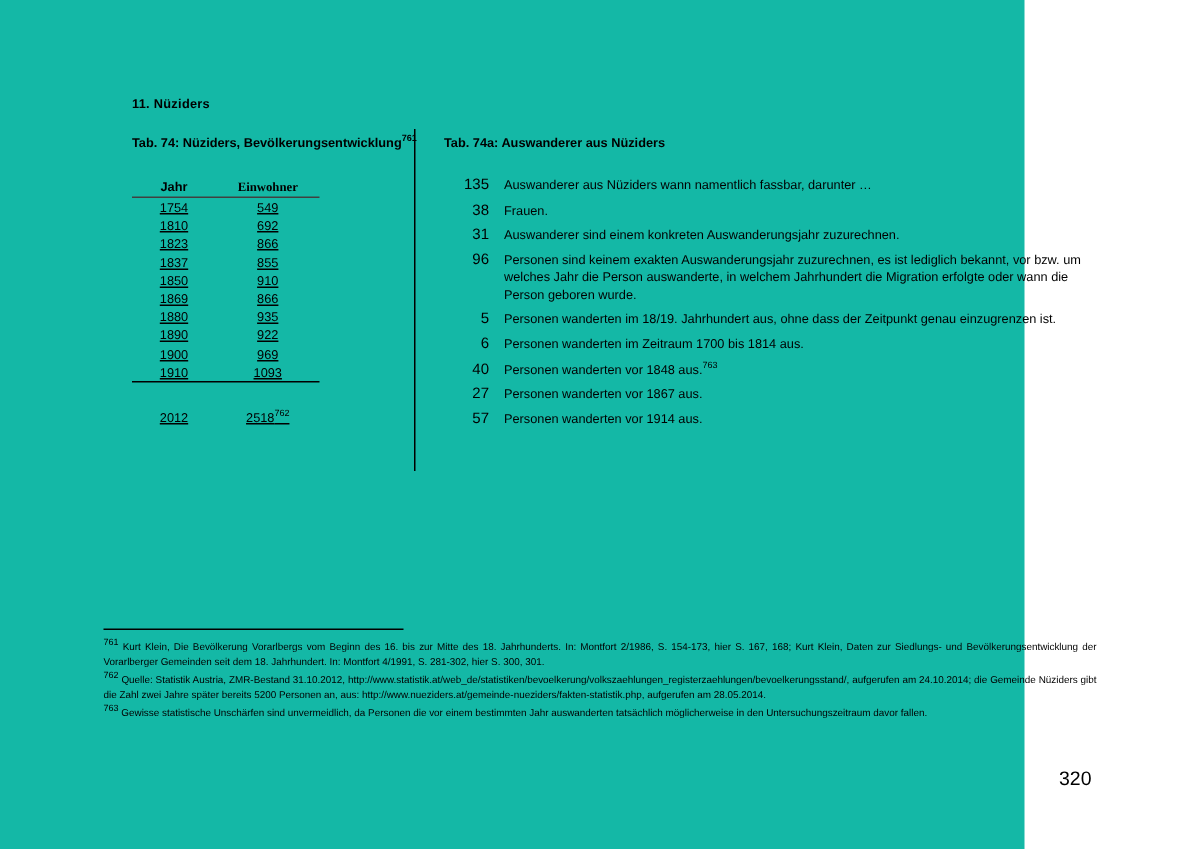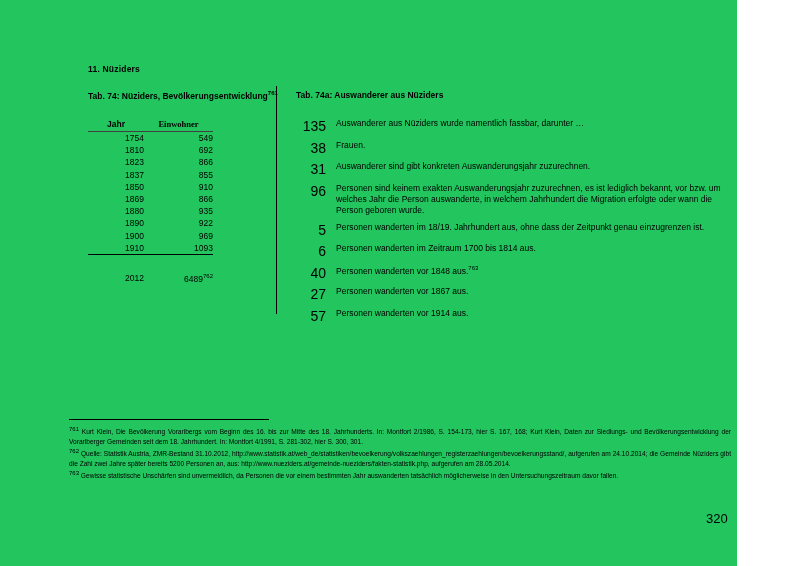--- a/index.html
+++ b/index.html
@@ -9,23 +9,23 @@
   body {
     width: 800px;
     height: 566px;
     background: #ffffff;
     font-family: "Liberation Sans", sans-serif;
     color: #000000;
     overflow: hidden;
   }
   .page {
     position: relative;
-    width: 737px;
+    width: 683px;
     height: 566px;
-    background: #22c55e;
+    background: #14b8a6;
     box-sizing: border-box;
   }
   .section-heading {
     position: absolute;
     left: 88px;
     top: 64px;
     font-size: 8.5px;
     font-weight: bold;
     letter-spacing: 0.2px;
   }
@@ -76,22 +76,23 @@
     font-weight: bold;
     font-size: 8.5px;
     padding: 1px 0 2px 0;
     border-bottom: 1px solid #404040;
     text-align: center;
   }
   .pop-table th.c-year { width: 56px; }
   .pop-table th.c-pop  { width: 69px; font-family: Liberation Serif, serif; }
   .pop-table td {
     padding: 1.1px 0;
-    text-align: right;
-    font-size: 8.5px;
+    text-align: center;
+    font-size: 8.5px;
+    text-decoration: underline;
   }
   .pop-table tr.last td {
     border-top: 1px solid #000;
     padding-top: 18px;
   }
   
   .emi-list {
     position: absolute;
     left: 296px;
     top: 118px;
@@ -100,21 +101,21 @@
   }
   .emi-row {
     display: flex;
     align-items: flex-start;
     margin-bottom: 5.5px;
   }
   .emi-num {
     width: 30px;
     text-align: right;
     flex: 0 0 30px;
-    font-size: 14px;
+    font-size: 10px;
   }
   .emi-text {
     margin-left: 10px;
     flex: 1 1 auto;
     font-size: 8.5px;
     line-height: 1.32;
   }
   
   .footnote-rule {
     position: absolute;
@@ -200,37 +201,37 @@
       <tr>
           <td>1900</td>
           <td>969</td>
         </tr>
       <tr>
           <td>1910</td>
           <td>1093</td>
         </tr>
       <tr class="last">
         <td>2012</td>
-        <td><span>6489</span><sup class="fnr">762</sup></td>
+        <td><span>2518</span><sup class="fnr">762</sup></td>
       </tr>
     </tbody>
   </table>
 
   <div class="emi-list">
     <div class="emi-row">
       <div class="emi-num">135</div>
-      <div class="emi-text">Auswanderer aus Nüziders wurde namentlich fassbar, darunter …</div>
+      <div class="emi-text">Auswanderer aus Nüziders wann namentlich fassbar, darunter …</div>
     </div>
     <div class="emi-row">
       <div class="emi-num">38</div>
       <div class="emi-text">Frauen.</div>
     </div>
     <div class="emi-row">
       <div class="emi-num">31</div>
-      <div class="emi-text">Auswanderer sind gibt konkreten Auswanderungsjahr zuzurechnen.</div>
+      <div class="emi-text">Auswanderer sind einem konkreten Auswanderungsjahr zuzurechnen.</div>
     </div>
     <div class="emi-row">
       <div class="emi-num">96</div>
       <div class="emi-text">Personen sind keinem exakten Auswanderungsjahr zuzurechnen, es ist lediglich bekannt, vor bzw. um welches Jahr die Person auswanderte, in welchem Jahrhundert die Migration erfolgte oder wann die Person geboren wurde.</div>
     </div>
     <div class="emi-row">
       <div class="emi-num">5</div>
       <div class="emi-text">Personen wanderten im 18/19. Jahrhundert aus, ohne dass der Zeitpunkt genau einzugrenzen ist.</div>
     </div>
     <div class="emi-row">

